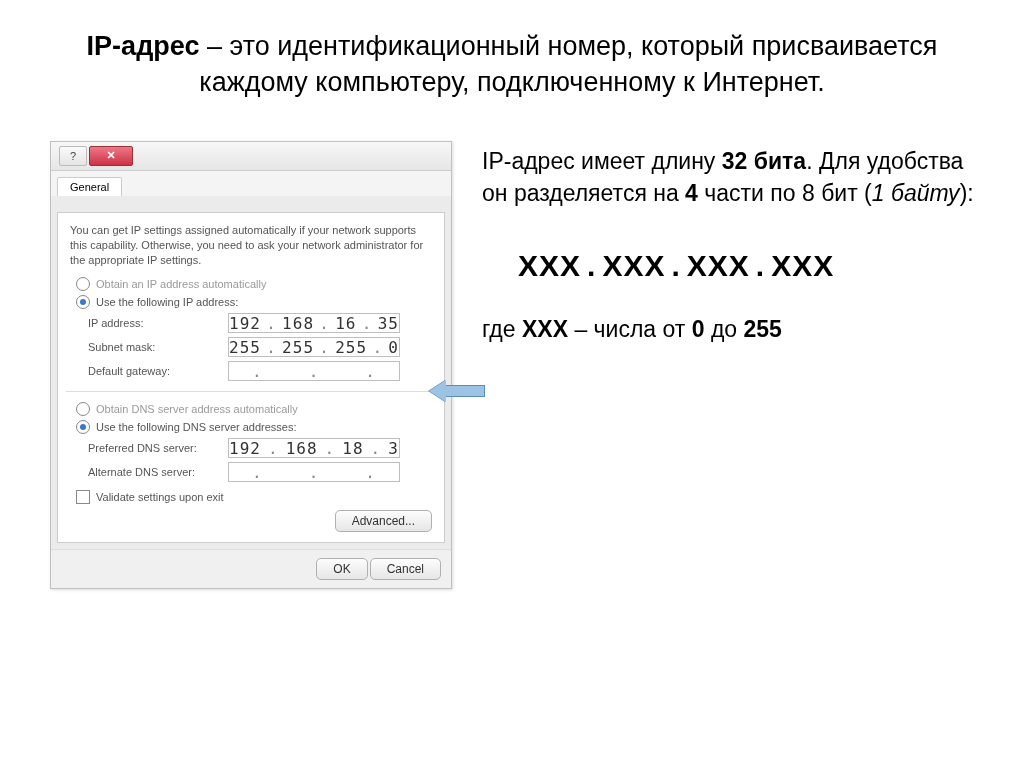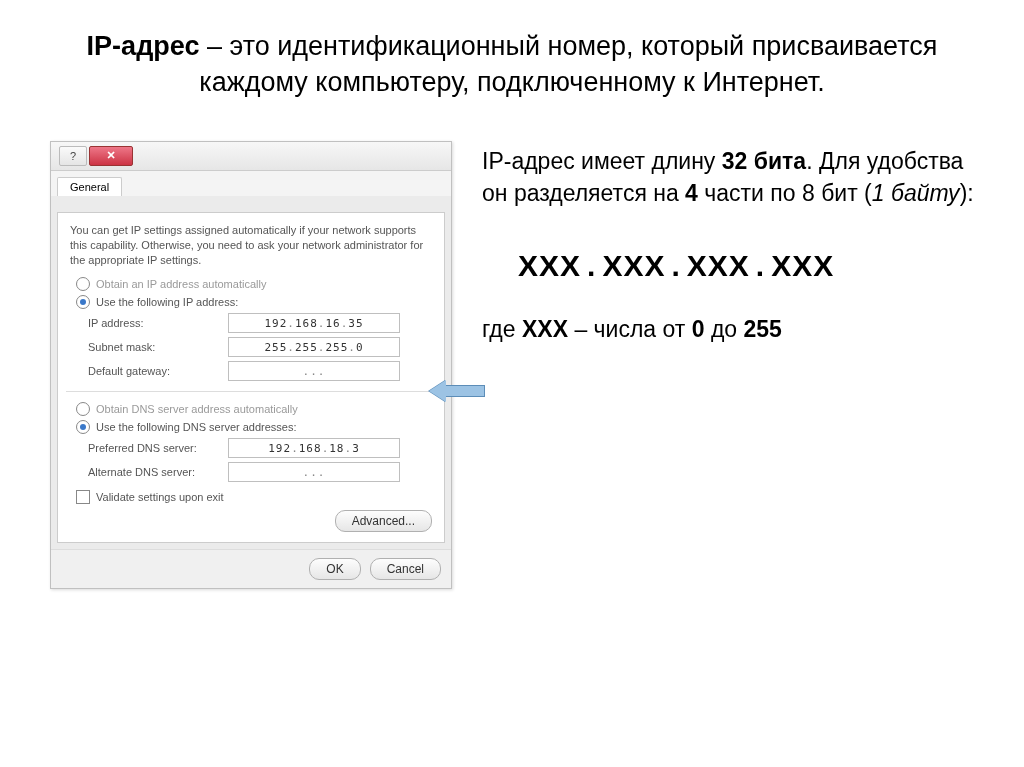--- a/index.html
+++ b/index.html
@@ -110,39 +110,39 @@
     content:"";width:6px;height:6px;border-radius:50%;background:#3a78c9;
   }
   .field-row{
     display:flex;align-items:center;margin:4px 0 4px 18px;
     color:#555;
   }
   .field-label{width:140px;}
   .ipbox{
     border:1px solid #bfbfbf;
     width:170px;height:18px;
-    display:flex;align-items:center;justify-content:center;
+    display:flex;align-items:center;justify-content:space-between;
     background:#fff;
     font-family: monospace;
-    font-size:11px;
+    font-size:16px;
     color:#333;
     letter-spacing:1px;
   }
   .dot{color:#888;}
   hr.sep{border:none;border-top:1px solid #ddd;margin:10px -4px;}
   .chk-row{
     display:flex;align-items:center;gap:6px;margin:8px 0 4px 6px;color:#555;
   }
   .chk{width:12px;height:12px;border:1px solid #888;background:#fff;}
   .btnrow{
-    display:flex;justify-content:flex-end;gap:9px;padding:8px 10px;
+    display:flex;justify-content:flex-end;gap:2px;padding:8px 10px;
     background:#f0f0f0;border-top:1px solid #ddd;
   }
   .winbtn{
-    border:1px solid #b0b0b0;border-radius:10px;
+    border:1px solid #b0b0b0;border-radius:5px;
     padding:3px 16px;font-size:12px;
     background:linear-gradient(#fdfdfd,#e6e6e6);
     color:#333;
   }
   .advrow{display:flex;justify-content:flex-end;margin-top:6px;}
   .right-col{
     flex:1;
     font-size:23px;
     line-height:1.4;
     padding-top:4px;

